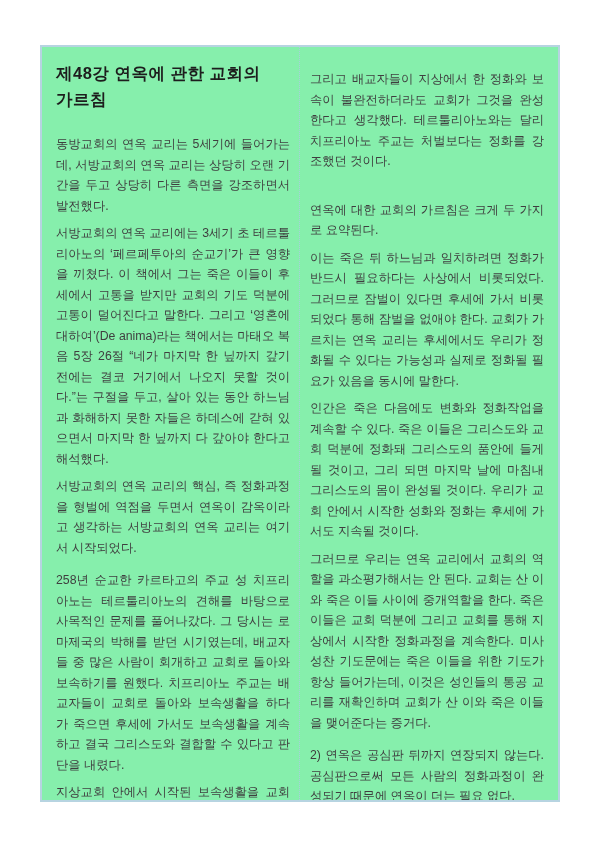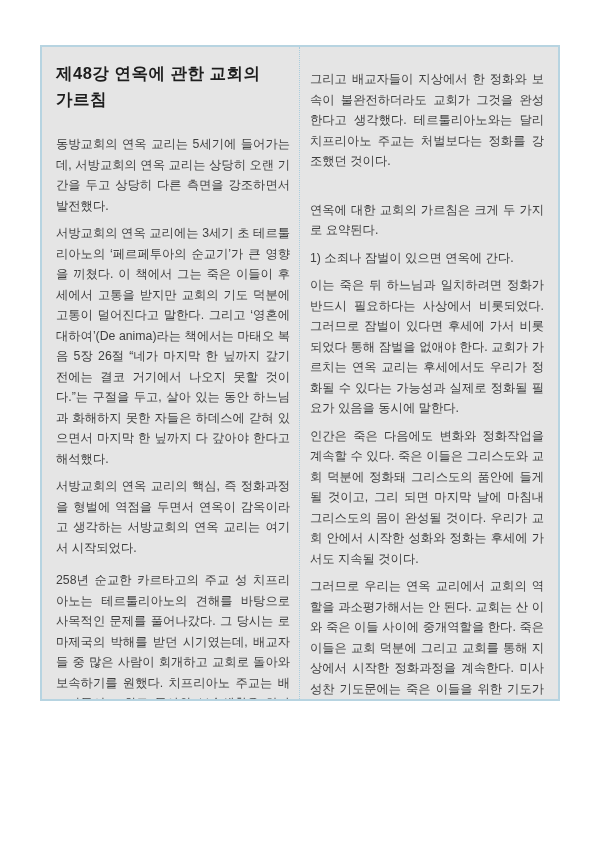--- a/index.html
+++ b/index.html
@@ -15,24 +15,24 @@
     position: relative;
     width: 600px;
     height: 849px;
     background: var(--page-bg, #ffffff);
   }
   .doc-box {
     position: absolute;
     left: 40px;
     top: 45px;
     width: 520px;
-    height: 656px;
+    height: 757px;
     box-sizing: border-box;
     border: 2px solid var(--box-border, #b7d4e1);
-    background: #e5e5e5;
+    background: #86efac;
     display: flex;
   }
   .col {
     box-sizing: border-box;
     overflow: hidden;
   }
   .col-left {
     width: 258px;
     padding: 11px 9px 10px 14px;
     border-right: 1px dotted var(--divider, #a9cddd);
@@ -77,21 +77,20 @@
       <p class="para">동방교회의 연옥 교리는 5세기에 들어가는데, 서방교회의 연옥 교리는 상당히 오랜 기간을 두고 상당히 다른 측면을 강조하면서 발전했다.</p>
       <p class="para">서방교회의 연옥 교리에는 3세기 초 테르툴리아노의 ‘페르페투아의 순교기’가 큰 영향을 끼쳤다. 이 책에서 그는 죽은 이들이 후세에서 고통을 받지만 교회의 기도 덕분에 고통이 덜어진다고 말한다. 그리고 ‘영혼에 대하여’(De anima)라는 책에서는 마태오 복음 5장 26절 “네가 마지막 한 닢까지 갚기 전에는 결코 거기에서 나오지 못할 것이다.”는 구절을 두고, 살아 있는 동안 하느님과 화해하지 못한 자들은 하데스에 갇혀 있으면서 마지막 한 닢까지 다 갚아야 한다고 해석했다.</p>
       <p class="para">서방교회의 연옥 교리의 핵심, 즉 정화과정을 형벌에 역점을 두면서 연옥이 감옥이라고 생각하는 서방교회의 연옥 교리는 여기서 시작되었다.</p>
       <p class="para gap-before">258년 순교한 카르타고의 주교 성 치프리아노는 테르툴리아노의 견해를 바탕으로 사목적인 문제를 풀어나갔다. 그 당시는 로마제국의 박해를 받던 시기였는데, 배교자들 중 많은 사람이 회개하고 교회로 돌아와 보속하기를 원했다. 치프리아노 주교는 배교자들이 교회로 돌아와 보속생활을 하다가 죽으면 후세에 가서도 보속생활을 계속하고 결국 그리스도와 결합할 수 있다고 판단을 내렸다.</p>
       <p class="para">지상교회 안에서 시작된 보속생활을 교회와 함께 후세에도 계속할 수 있고, 지상에서 시작된 정화가 후세에도 계속될 수 있다는 것이다.</p>
     </div>
 
     <div class="col col-right">
       <p class="para">그리고 배교자들이 지상에서 한 정화와 보속이 불완전하더라도 교회가 그것을 완성한다고 생각했다. 테르툴리아노와는 달리 치프리아노 주교는 처벌보다는 정화를 강조했던 것이다.</p>
       <p class="para small-gap-before">연옥에 대한 교회의 가르침은 크게 두 가지로 요약된다.</p>
-      <p class="para">1) 소죄나 잠벌이 있으면 연옥에 간다.</p>
       <p class="para">이는 죽은 뒤 하느님과 일치하려면 정화가 반드시 필요하다는 사상에서 비롯되었다. 그러므로 잠벌이 있다면 후세에 가서 비롯되었다 통해 잠벌을 없애야 한다. 교회가 가르치는 연옥 교리는 후세에서도 우리가 정화될 수 있다는 가능성과 실제로 정화될 필요가 있음을 동시에 말한다.</p>
       <p class="para">인간은 죽은 다음에도 변화와 정화작업을 계속할 수 있다. 죽은 이들은 그리스도와 교회 덕분에 정화돼 그리스도의 품안에 들게 될 것이고, 그리 되면 마지막 날에 마침내 그리스도의 몸이 완성될 것이다. 우리가 교회 안에서 시작한 성화와 정화는 후세에 가서도 지속될 것이다.</p>
       <p class="para">그러므로 우리는 연옥 교리에서 교회의 역할을 과소평가해서는 안 된다. 교회는 산 이와 죽은 이들 사이에 중개역할을 한다. 죽은 이들은 교회 덕분에 그리고 교회를 통해 지상에서 시작한 정화과정을 계속한다. 미사 성찬 기도문에는 죽은 이들을 위한 기도가 항상 들어가는데, 이것은 성인들의 통공 교리를 재확인하며 교회가 산 이와 죽은 이들을 맺어준다는 증거다.</p>
       <p class="para gap-before">2) 연옥은 공심판 뒤까지 연장되지 않는다. 공심판으로써 모든 사람의 정화과정이 완성되기 때문에 연옥이 더는 필요 없다.</p>
     </div>
 
   </div>
 </div>
 
 </body></html>

